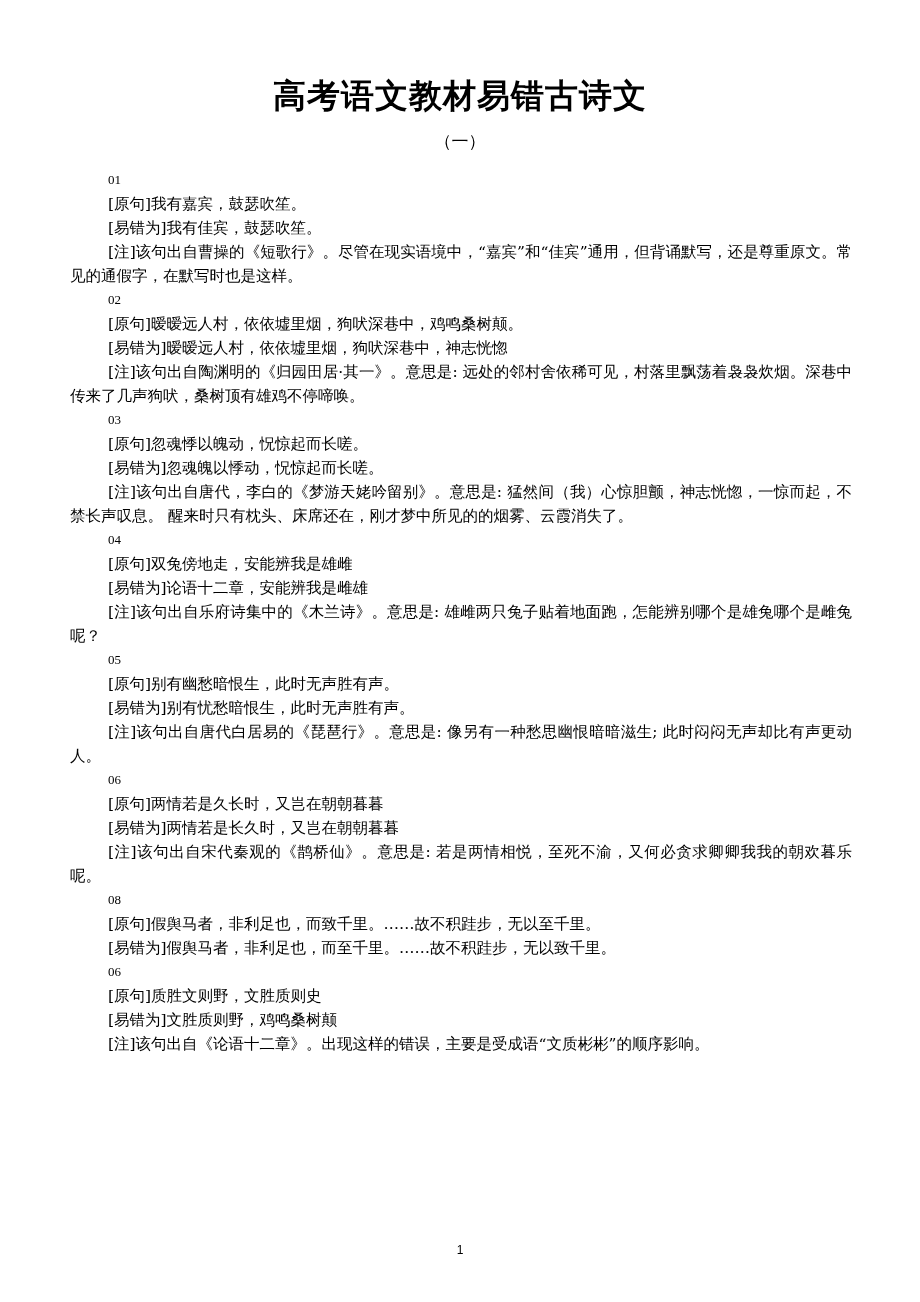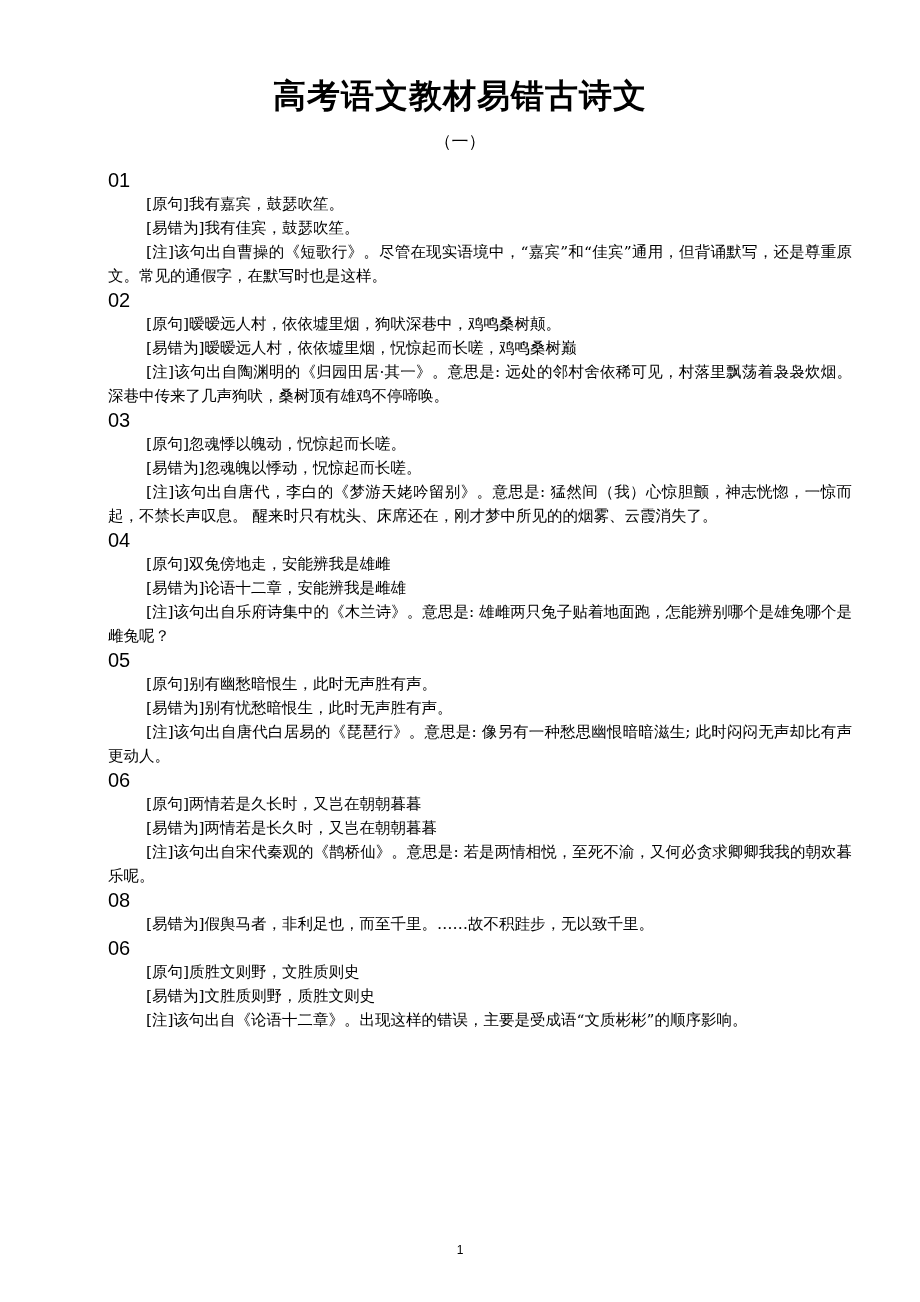--- a/index.html
+++ b/index.html
@@ -6,23 +6,23 @@
   body { width: 920px; height: 1302px; position: relative; overflow: hidden;
          font-family: "DejaVu Serif", "Liberation Serif", serif; color: #000; }
   .page { position: absolute; left: 0; top: 0; width: 920px; height: 1161px; }
   .title { position: absolute; left: 0; width: 920px; top: 74px; text-align: center;
            font-family: "DejaVu Sans", "Liberation Sans", sans-serif; font-weight: bold;
            font-size: 33px; letter-spacing: 1px; line-height: 44px; }
   .subtitle { position: absolute; left: 0; width: 920px; top: 128px; text-align: center;
               font-size: 17px; line-height: 26px; }
   .content { position: absolute; left: 70px; top: 168px; width: 782px;
              font-size: 15.5px; line-height: 24px; }
-  .num { padding-left: 38px; font-family: Liberation Sans, sans-serif;
-         font-size: 20px; height: 24px; }
-  .line { text-indent: 38px; white-space: normal; text-align: justify; margin-left: 38px; }
+  .num { padding-left: 38px; font-family: Liberation Serif, serif;
+         font-size: 13px; height: 24px; }
+  .line { text-indent: 38px; white-space: normal; text-align: justify; }
   .line.note { text-align: justify; }
   .footer { position: absolute; left: 0; width: 920px; top: 1243px; text-align: center;
             font-family: "Liberation Sans", sans-serif; font-size: 12px; }
 </style>
 </head>
 <body>
 
 <div class="page">
   <div class="title">高考语文教材易错古诗文</div>
   <div class="subtitle">（一）</div>
@@ -30,21 +30,21 @@
   <div class="content">
     <div>
       <div class="num">01</div>
       <div class="line">[原句]我有嘉宾，鼓瑟吹笙。</div>
       <div class="line">[易错为]我有佳宾，鼓瑟吹笙。</div>
       <div class="line note">[注]该句出自曹操的《短歌行》。尽管在现实语境中，“嘉宾”和“佳宾”通用，但背诵默写，还是尊重原文。常见的通假字，在默写时也是这样。</div>
     </div>
     <div>
       <div class="num">02</div>
       <div class="line">[原句]暧暧远人村，依依墟里烟，狗吠深巷中，鸡鸣桑树颠。</div>
-      <div class="line">[易错为]暧暧远人村，依依墟里烟，怳惊起而长嗟，鸡鸣桑树巅</div>
+      <div class="line">[易错为]暧暧远人村，依依墟里烟，狗吠深巷中，神志恍惚</div>
       <div class="line note">[注]该句出自陶渊明的《归园田居·其一》。意思是: 远处的邻村舍依稀可见，村落里飘荡着袅袅炊烟。深巷中传来了几声狗吠，桑树顶有雄鸡不停啼唤。</div>
     </div>
     <div>
       <div class="num">03</div>
       <div class="line">[原句]忽魂悸以魄动，怳惊起而长嗟。</div>
       <div class="line">[易错为]忽魂魄以悸动，怳惊起而长嗟。</div>
       <div class="line note">[注]该句出自唐代，李白的《梦游天姥吟留别》。意思是: 猛然间（我）心惊胆颤，神志恍惚，一惊而起，不禁长声叹息。 醒来时只有枕头、床席还在，刚才梦中所见的的烟雾、云霞消失了。</div>
     </div>
     <div>
       <div class="num">04</div>
@@ -59,24 +59,25 @@
       <div class="line note">[注]该句出自唐代白居易的《琵琶行》。意思是: 像另有一种愁思幽恨暗暗滋生; 此时闷闷无声却比有声更动人。</div>
     </div>
     <div>
       <div class="num">06</div>
       <div class="line">[原句]两情若是久长时，又岂在朝朝暮暮</div>
       <div class="line">[易错为]两情若是长久时，又岂在朝朝暮暮</div>
       <div class="line note">[注]该句出自宋代秦观的《鹊桥仙》。意思是: 若是两情相悦，至死不渝，又何必贪求卿卿我我的朝欢暮乐呢。</div>
     </div>
     <div>
       <div class="num">08</div>
+      <div class="line">[原句]假舆马者，非利足也，而致千里。……故不积跬步，无以至千里。</div>
       <div class="line">[易错为]假舆马者，非利足也，而至千里。……故不积跬步，无以致千里。</div>
     </div>
     <div>
       <div class="num">06</div>
       <div class="line">[原句]质胜文则野，文胜质则史</div>
-      <div class="line">[易错为]文胜质则野，质胜文则史</div>
+      <div class="line">[易错为]文胜质则野，鸡鸣桑树颠</div>
       <div class="line note">[注]该句出自《论语十二章》。出现这样的错误，主要是受成语“文质彬彬”的顺序影响。</div>
     </div>
   </div>
 
   <div class="footer">1</div>
 </div>
 
 </body></html>

